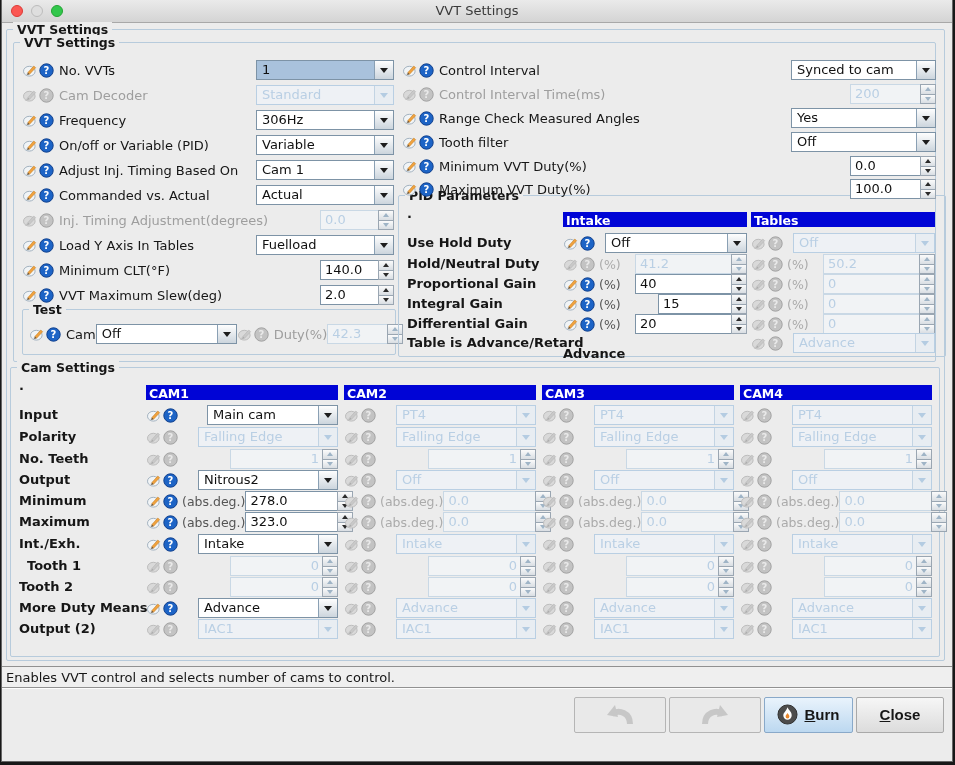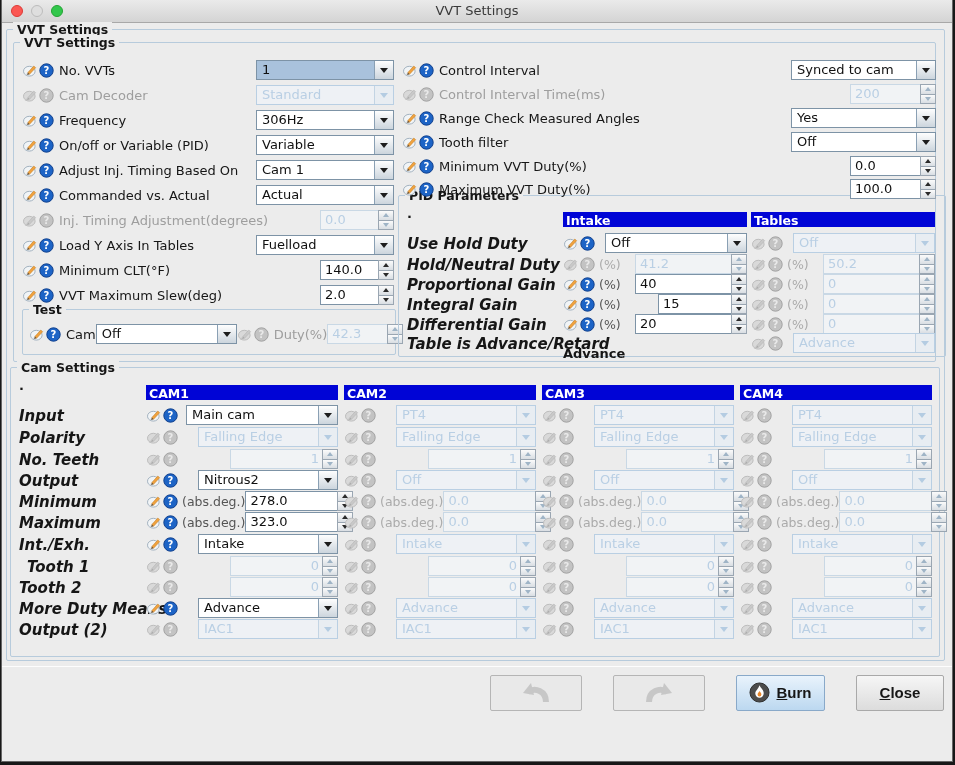--- a/index.html
+++ b/index.html
@@ -47,26 +47,26 @@
   .sbs{width:16px;display:flex;flex-direction:column;flex:none;}
   .sb{flex:1;border:1px solid #9aa6b2;background:linear-gradient(#fbfbfb,#d9dee3);display:flex;align-items:center;justify-content:center;}
   .sb:last-child{border-top:none;}
   .tu{width:0;height:0;border-left:3px solid transparent;border-right:3px solid transparent;border-bottom:4px solid #2a2a2a;}
   .td{width:0;height:0;border-left:3px solid transparent;border-right:3px solid transparent;border-top:4px solid #2a2a2a;}
   .spinner.dis .tu{border-bottom-color:#9fb4c6;}
   .spinner.dis .td{border-top-color:#9fb4c6;}
   
   .chead{position:absolute;height:15px;background:#0004d6;color:#fff;font-size:12.5px;font-weight:bold;padding:1px 0 0 3px;box-sizing:border-box;}
   .corner{position:absolute;font-size:13px;font-weight:bold;color:#161616;}
-  .rowlab{position:absolute;font-size:15px;font-weight:bold;color:#161616;white-space:nowrap;font-style:italic;}
+  .rowlab{position:absolute;font-size:13px;font-weight:bold;color:#161616;white-space:nowrap;}
   .advtext{position:absolute;font-size:13px;font-weight:bold;color:#161616;}
   
   .statusbar{height:22px;border-top:1px solid #919191;border-bottom:1px solid #919191;background:#efefef;font-size:13px;color:#161616;padding:3px 0 0 4px;box-sizing:border-box;}
   .footer{height:51px;display:flex;align-items:center;justify-content:flex-end;padding-right:8px;gap:3px;background:#ececec;border-top:1px solid #fdfdfd;}
-  .btn{height:36px;box-sizing:border-box;border:1px solid #a9a9a9;background:linear-gradient(#f6f6f6,#dcdcdc);display:flex;align-items:center;justify-content:center;font-size:15px;font-weight:bold;color:#161616;border-radius:2px;margin-left:28px;}
+  .btn{height:36px;box-sizing:border-box;border:1px solid #a9a9a9;background:linear-gradient(#f6f6f6,#dcdcdc);display:flex;align-items:center;justify-content:center;font-size:15px;font-weight:bold;color:#161616;border-radius:2px;}
   .btn-icon{width:92px;background:#e9e9e9;border-color:#b5b5b5;}
   .btn-burn{width:89px;background:linear-gradient(#e9f3fc,#bcd8f0);border-color:#89a9c9;gap:6px;}
   .btn-close{width:88px;}
   .bu{text-decoration:underline;}
 </style>
 </head>
 <body>
 
 <div class="window">
   <div class="titlebar">
@@ -768,21 +768,21 @@
               <ellipse cx="6.3" cy="8.2" rx="5.8" ry="4.9" fill="#f1f4f6" stroke="#a3b2c0"></ellipse>
               <path d="M1.8 13 L4.4 11.6 L3 10.2 Z" fill="#cfd8df"></path>
               <path d="M4.8 9.6 L10.8 3 L12.7 4.7 L6.6 11.2 Z" fill="#f0a23f" stroke="#bf7a20" stroke-width="0.5"></path>
               <path d="M4.8 9.6 L6.6 11.2 L4.1 11.9 Z" fill="#5f4320"></path>
             </svg>
             <svg class="ic" width="15" height="15" viewBox="0 0 15 15">
               <circle cx="7.5" cy="7.5" r="6.7" fill="#1d64c6" stroke="#11408d"></circle>
               <text x="7.5" y="11.1" text-anchor="middle" font-size="10" font-weight="bold" fill="#ffffff" font-family="DejaVu Sans,sans-serif">?</text>
             </svg>
             <span class="grow"></span>
-            <span class="combo " style="width:152px">
+            <span class="combo " style="width:131px">
               <span class="ct ">Main cam</span>
               <span class="cb">
                 <i class="tri"></i>
               </span>
             </span>
           </div>
           <div class="frow" style="left: 333px; top: 36px; width: 192px;">
             <svg class="ic" width="15" height="14" viewBox="0 0 15 14">
               <ellipse cx="6.3" cy="8.2" rx="5.8" ry="4.9" fill="#d9d9d9" stroke="#bdbdbd"></ellipse>
               <path d="M1.8 13 L4.4 11.6 L3 10.2 Z" fill="#c4c4c4"></path>
@@ -1714,20 +1714,21 @@
               <span class="ct ">IAC1</span>
               <span class="cb">
                 <i class="tri"></i>
               </span>
             </span>
           </div>
         </div>
     </div>
   </div>
 
+  <div class="statusbar">Enables VVT control and selects number of cams to control.</div>
 
   <div class="footer">
     <button class="btn btn-icon">
       <svg width="38" height="28" viewBox="0 0 38 28">
           <path d="M29 23 C29 12 18 8 11 13" stroke="#c7c7c7" stroke-width="6" fill="none"></path>
           <path d="M14 4 L6 14 L17 16 Z" fill="#c7c7c7"></path>
         </svg>
     </button>
     <button class="btn btn-icon">
       <svg width="38" height="28" viewBox="0 0 38 28">

